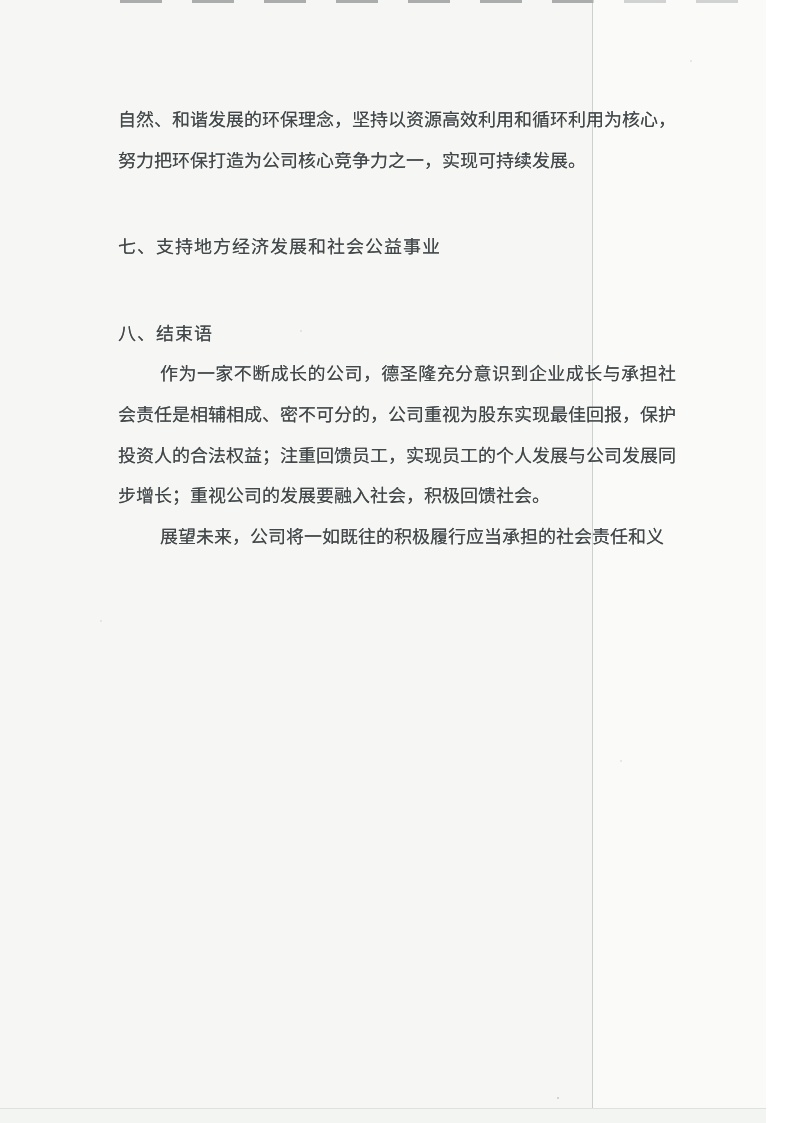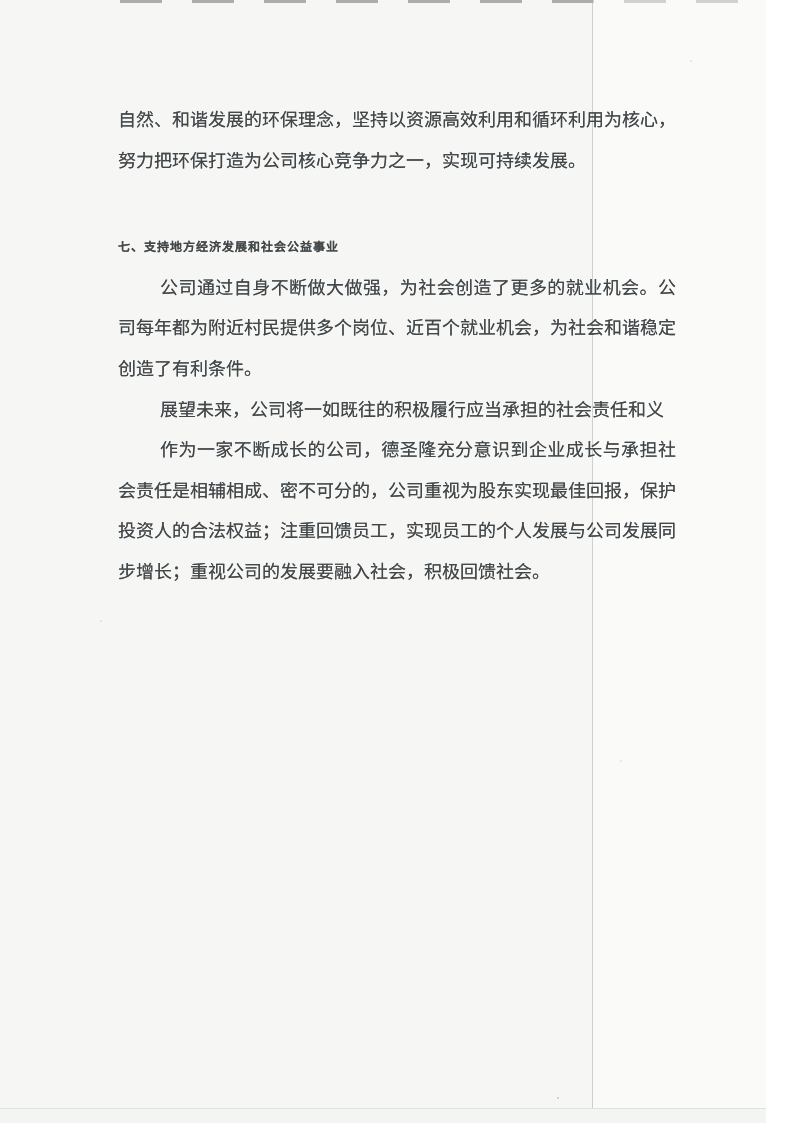--- a/index.html
+++ b/index.html
@@ -84,40 +84,40 @@
   }
   .content p {
     margin: 0;
     text-indent: 42px;
   }
   .content p.no-indent {
     text-indent: 0;
   }
   .content h2 {
     margin: 46px 0 0 0;
-    font-size: 12px;
-    font-weight: bold;
+    font-size: 18px;
+    font-weight: normal;
     text-indent: 0;
     letter-spacing: 1px;
   }
 </style>
 </head>
 <body>
 
 <div class="page">
 
   <div class="scan-top-edge"></div>
   <div class="scan-right-panel"></div>
   <div class="scan-fold-line"></div>
   <div class="scan-bottom-strip"></div>
   <div class="scan-specks"></div>
 
   <main class="content">
     <p class="no-indent">自然、和谐发展的环保理念，坚持以资源高效利用和循环利用为核心，努力把环保打造为公司核心竞争力之一，实现可持续发展。</p>
 
     <h2>七、支持地方经济发展和社会公益事业</h2>
-    <p>公司通过自身不断做大做强，为社会创造了更多的就业机会。公司每年都为附近村民提供多个岗位、近百个就业机会，为社会和谐稳定创造了有利条件。</p>
 
+    <h2>八、结束语</h2>
+    <p>作为一家不断成长的公司，德圣隆充分意识到企业成长与承担社会责任是相辅相成、密不可分的，公司重视为股东实现最佳回报，保护投资人的合法权益；注重回馈员工，实现员工的个人发展与公司发展同步增长；重视公司的发展要融入社会，积极回馈社会。</p>
     <p>展望未来，公司将一如既往的积极履行应当承担的社会责任和义</p>
-    <p>作为一家不断成长的公司，德圣隆充分意识到企业成长与承担社会责任是相辅相成、密不可分的，公司重视为股东实现最佳回报，保护投资人的合法权益；注重回馈员工，实现员工的个人发展与公司发展同步增长；重视公司的发展要融入社会，积极回馈社会。</p>
   </main>
 
 </div>
 
 </body></html>

